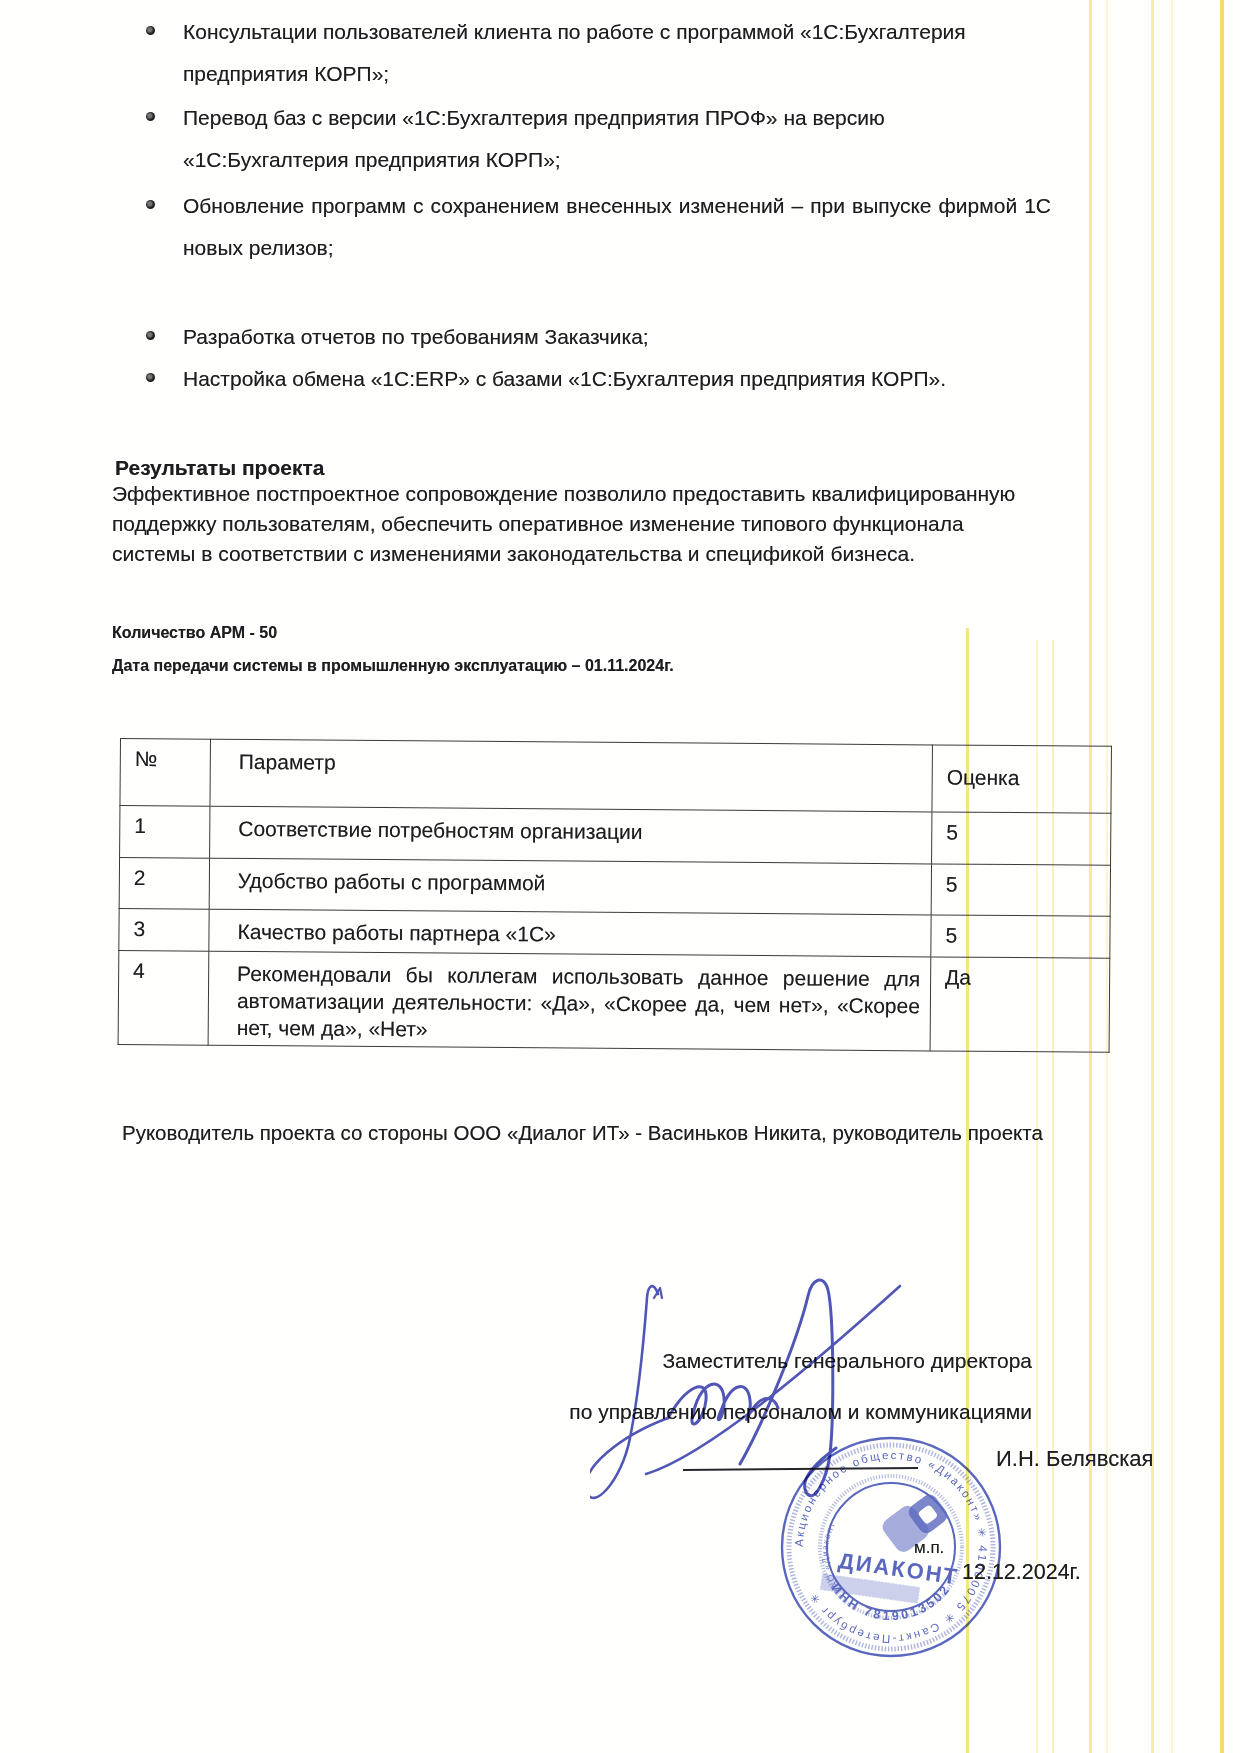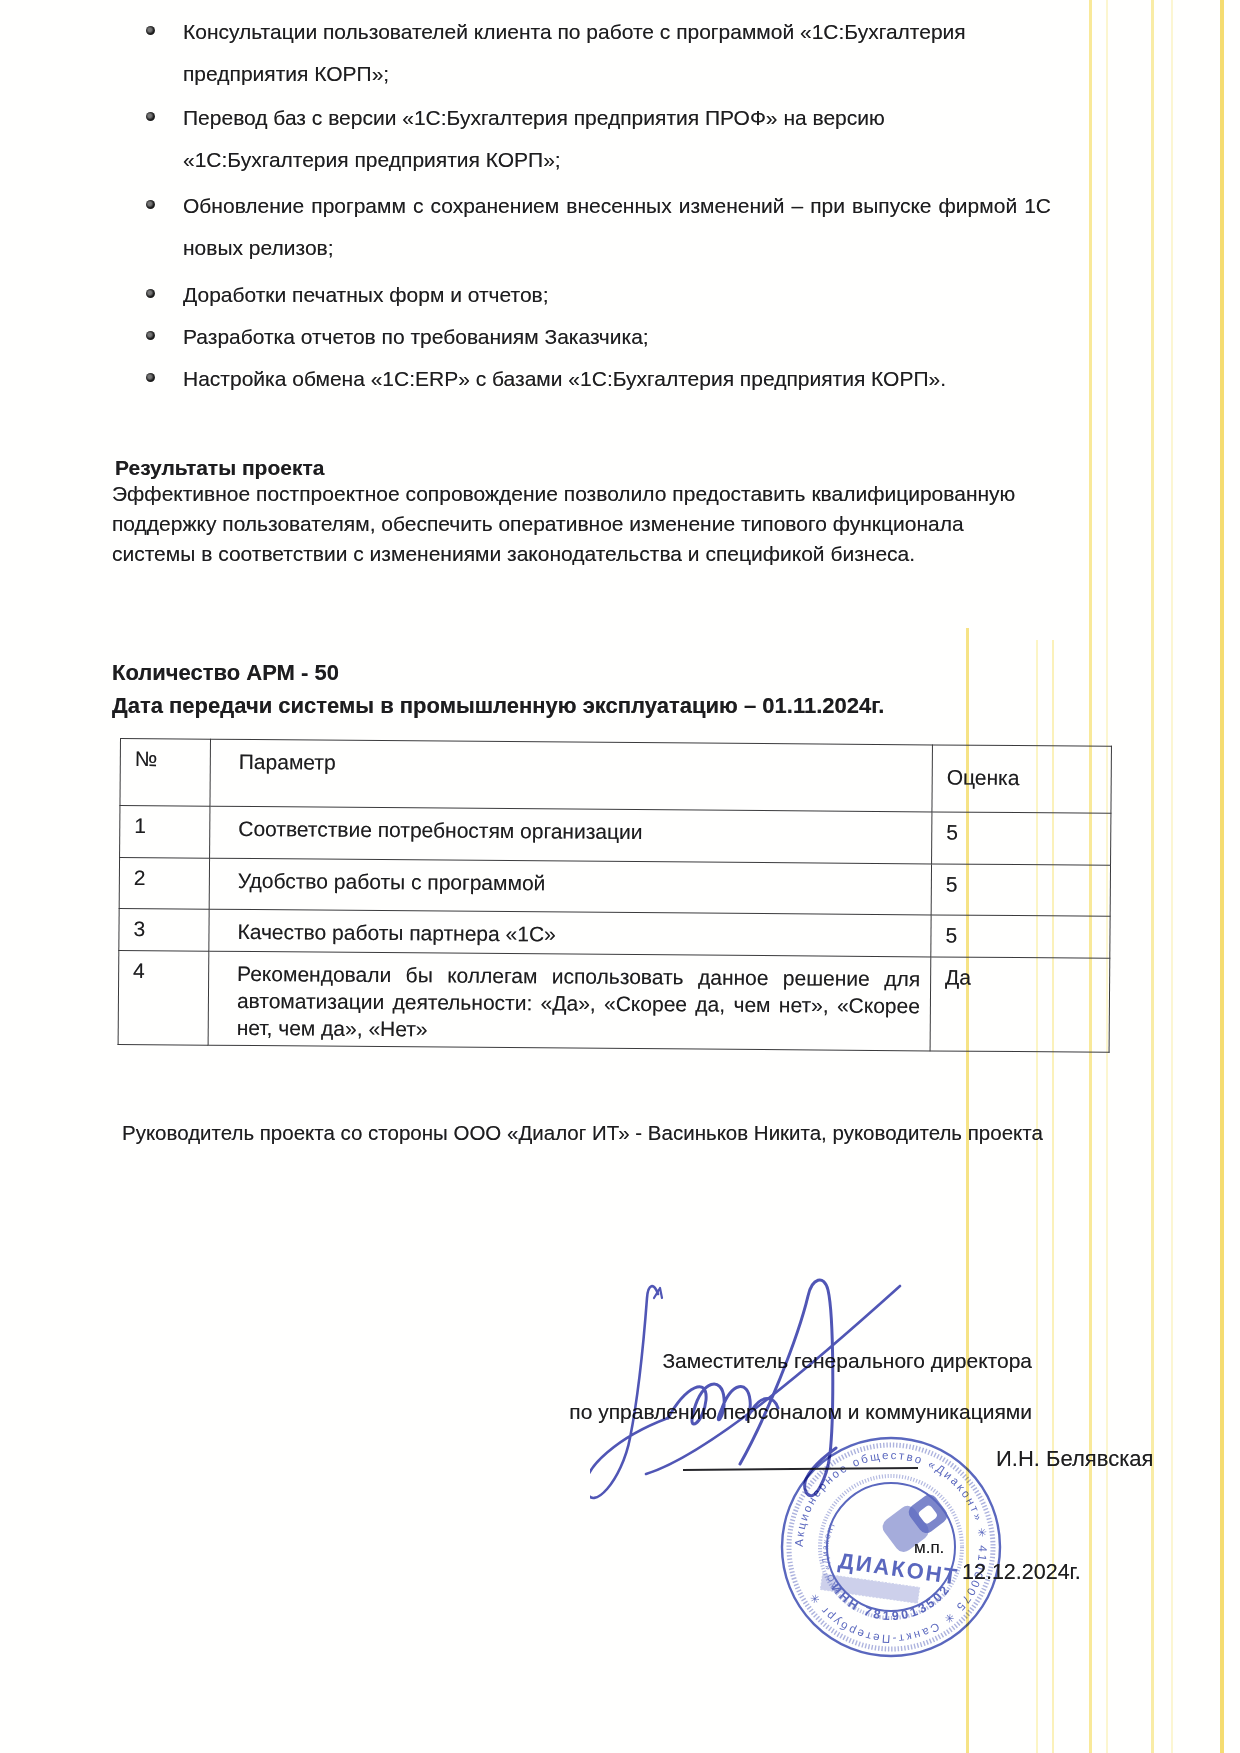--- a/index.html
+++ b/index.html
@@ -11,21 +11,21 @@
   
   .yline{position:absolute;pointer-events:none;}
   
   .bullet{position:absolute;left:146px;display:flex;align-items:flex-start;width:912px;}
   .dot{flex:0 0 9px;width:9px;height:9px;border-radius:50%;margin-top:15px;
        background:radial-gradient(circle at 42% 42%, #777 0 22%, #1c1c1c 55% 100%);}
   .btxt{margin-left:28px;font-size:21px;line-height:42px;width:868px;text-shadow:0 0 .5px rgba(40,40,40,.55);}
   .just{text-align:justify;}
   h1.sec{position:absolute;font-size:21px;font-weight:bold;margin:0;text-shadow:0 0 .5px rgba(40,40,40,.55);}
   .para{position:absolute;font-size:21px;line-height:30px;width:922px;text-shadow:0 0 .5px rgba(40,40,40,.55);}
-  .fact{position:absolute;font-size:22px;font-weight:bold;text-shadow:0 0 .5px rgba(40,40,40,.6);margin-top:36px;}
+  .fact{position:absolute;font-size:16px;font-weight:bold;text-shadow:0 0 .5px rgba(40,40,40,.6);}
   .fact .datepart{font-weight:bold;}
   
   .tblwrap{position:absolute;left:120px;top:738px;transform:rotate(.45deg);transform-origin:left top;}
   table.rate{border-collapse:collapse;table-layout:fixed;width:902px;background:transparent;}
   table.rate td{border:1.6px solid #3a3a3c;font-size:21px;vertical-align:top;
     padding:8px 10px 4px 14px;text-shadow:0 0 .5px rgba(40,40,40,.5);}
   table.rate tr.hdr td{height:42px;}
   td.c-num{width:65px;}
   td.c-par{width:683px;padding-left:28px !important;line-height:27px;}
   td.c-sco{width:154px;}
@@ -60,24 +60,20 @@
     <span class="dot"></span>
     <span class="btxt">Консультации пользователей клиента по работе с программой «1С:Бухгалтерия предприятия КОРП»;</span>
   </div>
   <div class="bullet zcontent" style="top:97px">
     <span class="dot"></span>
     <span class="btxt">Перевод баз с версии «1С:Бухгалтерия предприятия ПРОФ» на версию «1С:Бухгалтерия предприятия КОРП»;</span>
   </div>
   <div class="bullet zcontent" style="top:185px">
     <span class="dot"></span>
     <span class="btxt just">Обновление программ с сохранением внесенных изменений – при выпуске фирмой 1С новых релизов;</span>
-  </div>
-  <div class="bullet zcontent" style="top:274px">
-    <span class="dot"></span>
-    <span class="btxt">Доработки печатных форм и отчетов;</span>
   </div>
   <div class="bullet zcontent" style="top:316px">
     <span class="dot"></span>
     <span class="btxt">Разработка отчетов по требованиям Заказчика;</span>
   </div>
   <div class="bullet zcontent" style="top:358px">
     <span class="dot"></span>
     <span class="btxt">Настройка обмена «1С:ERP» с базами «1С:Бухгалтерия предприятия КОРП».</span>
   </div>
 

